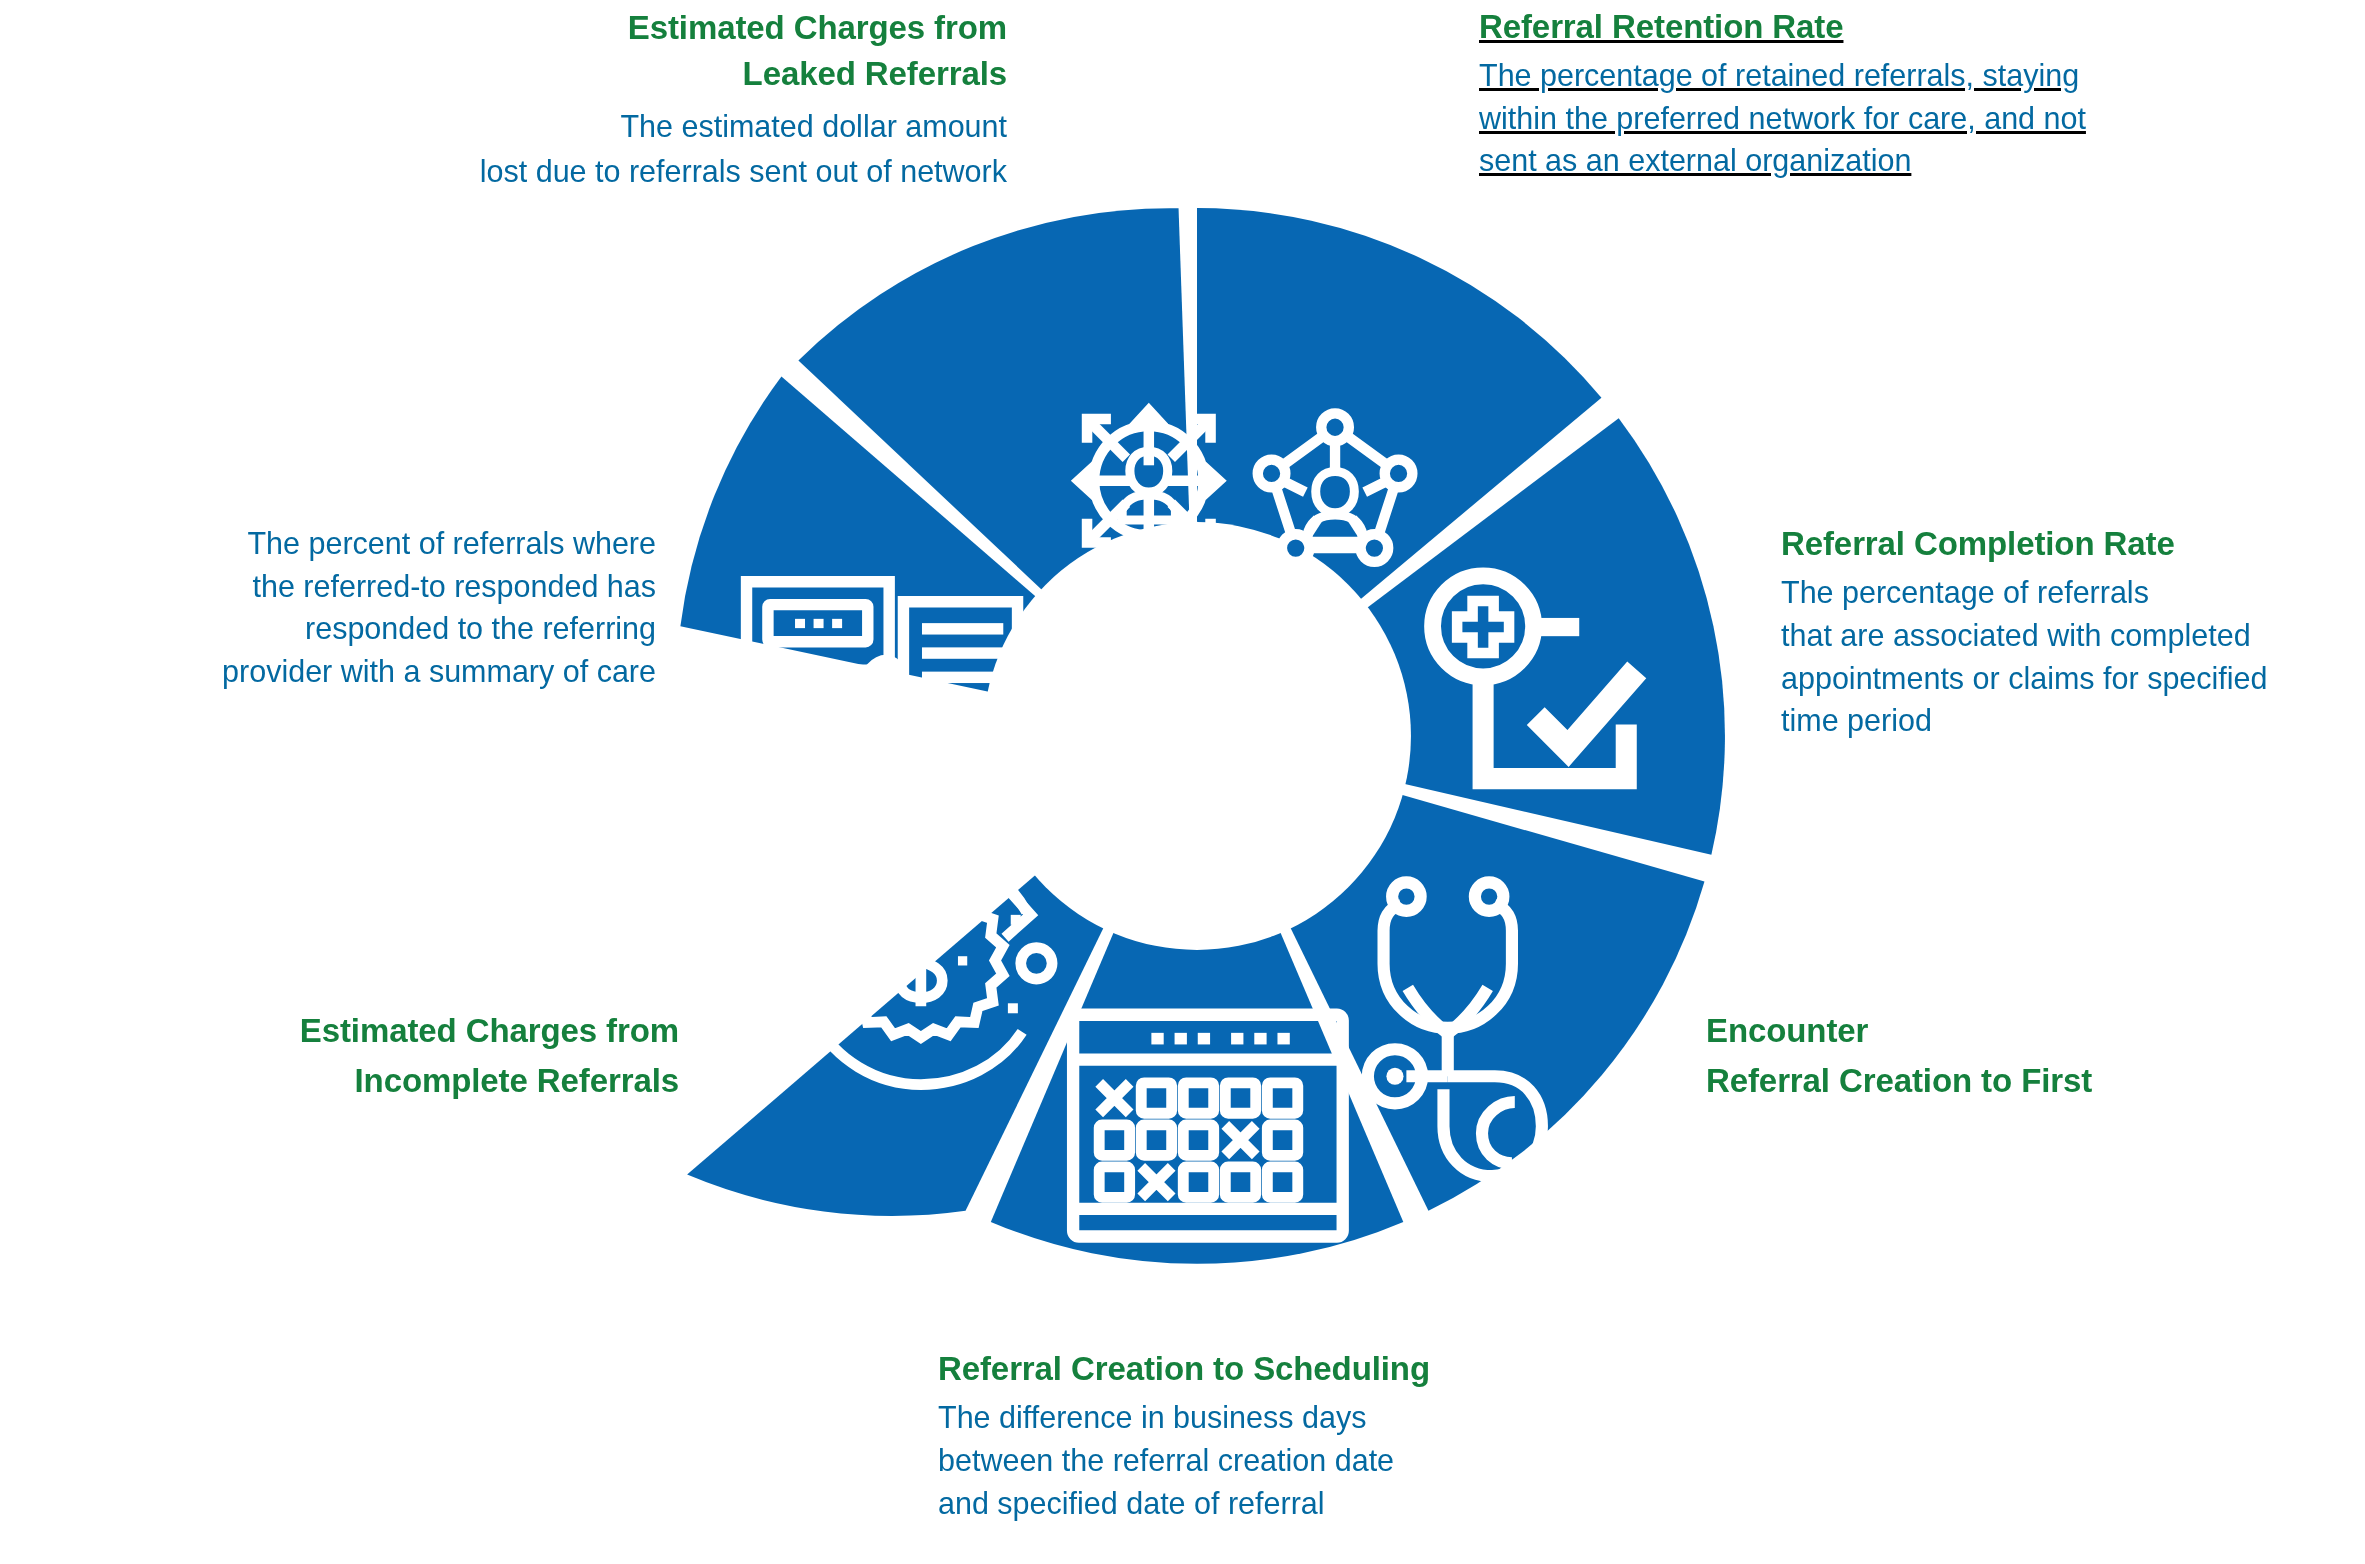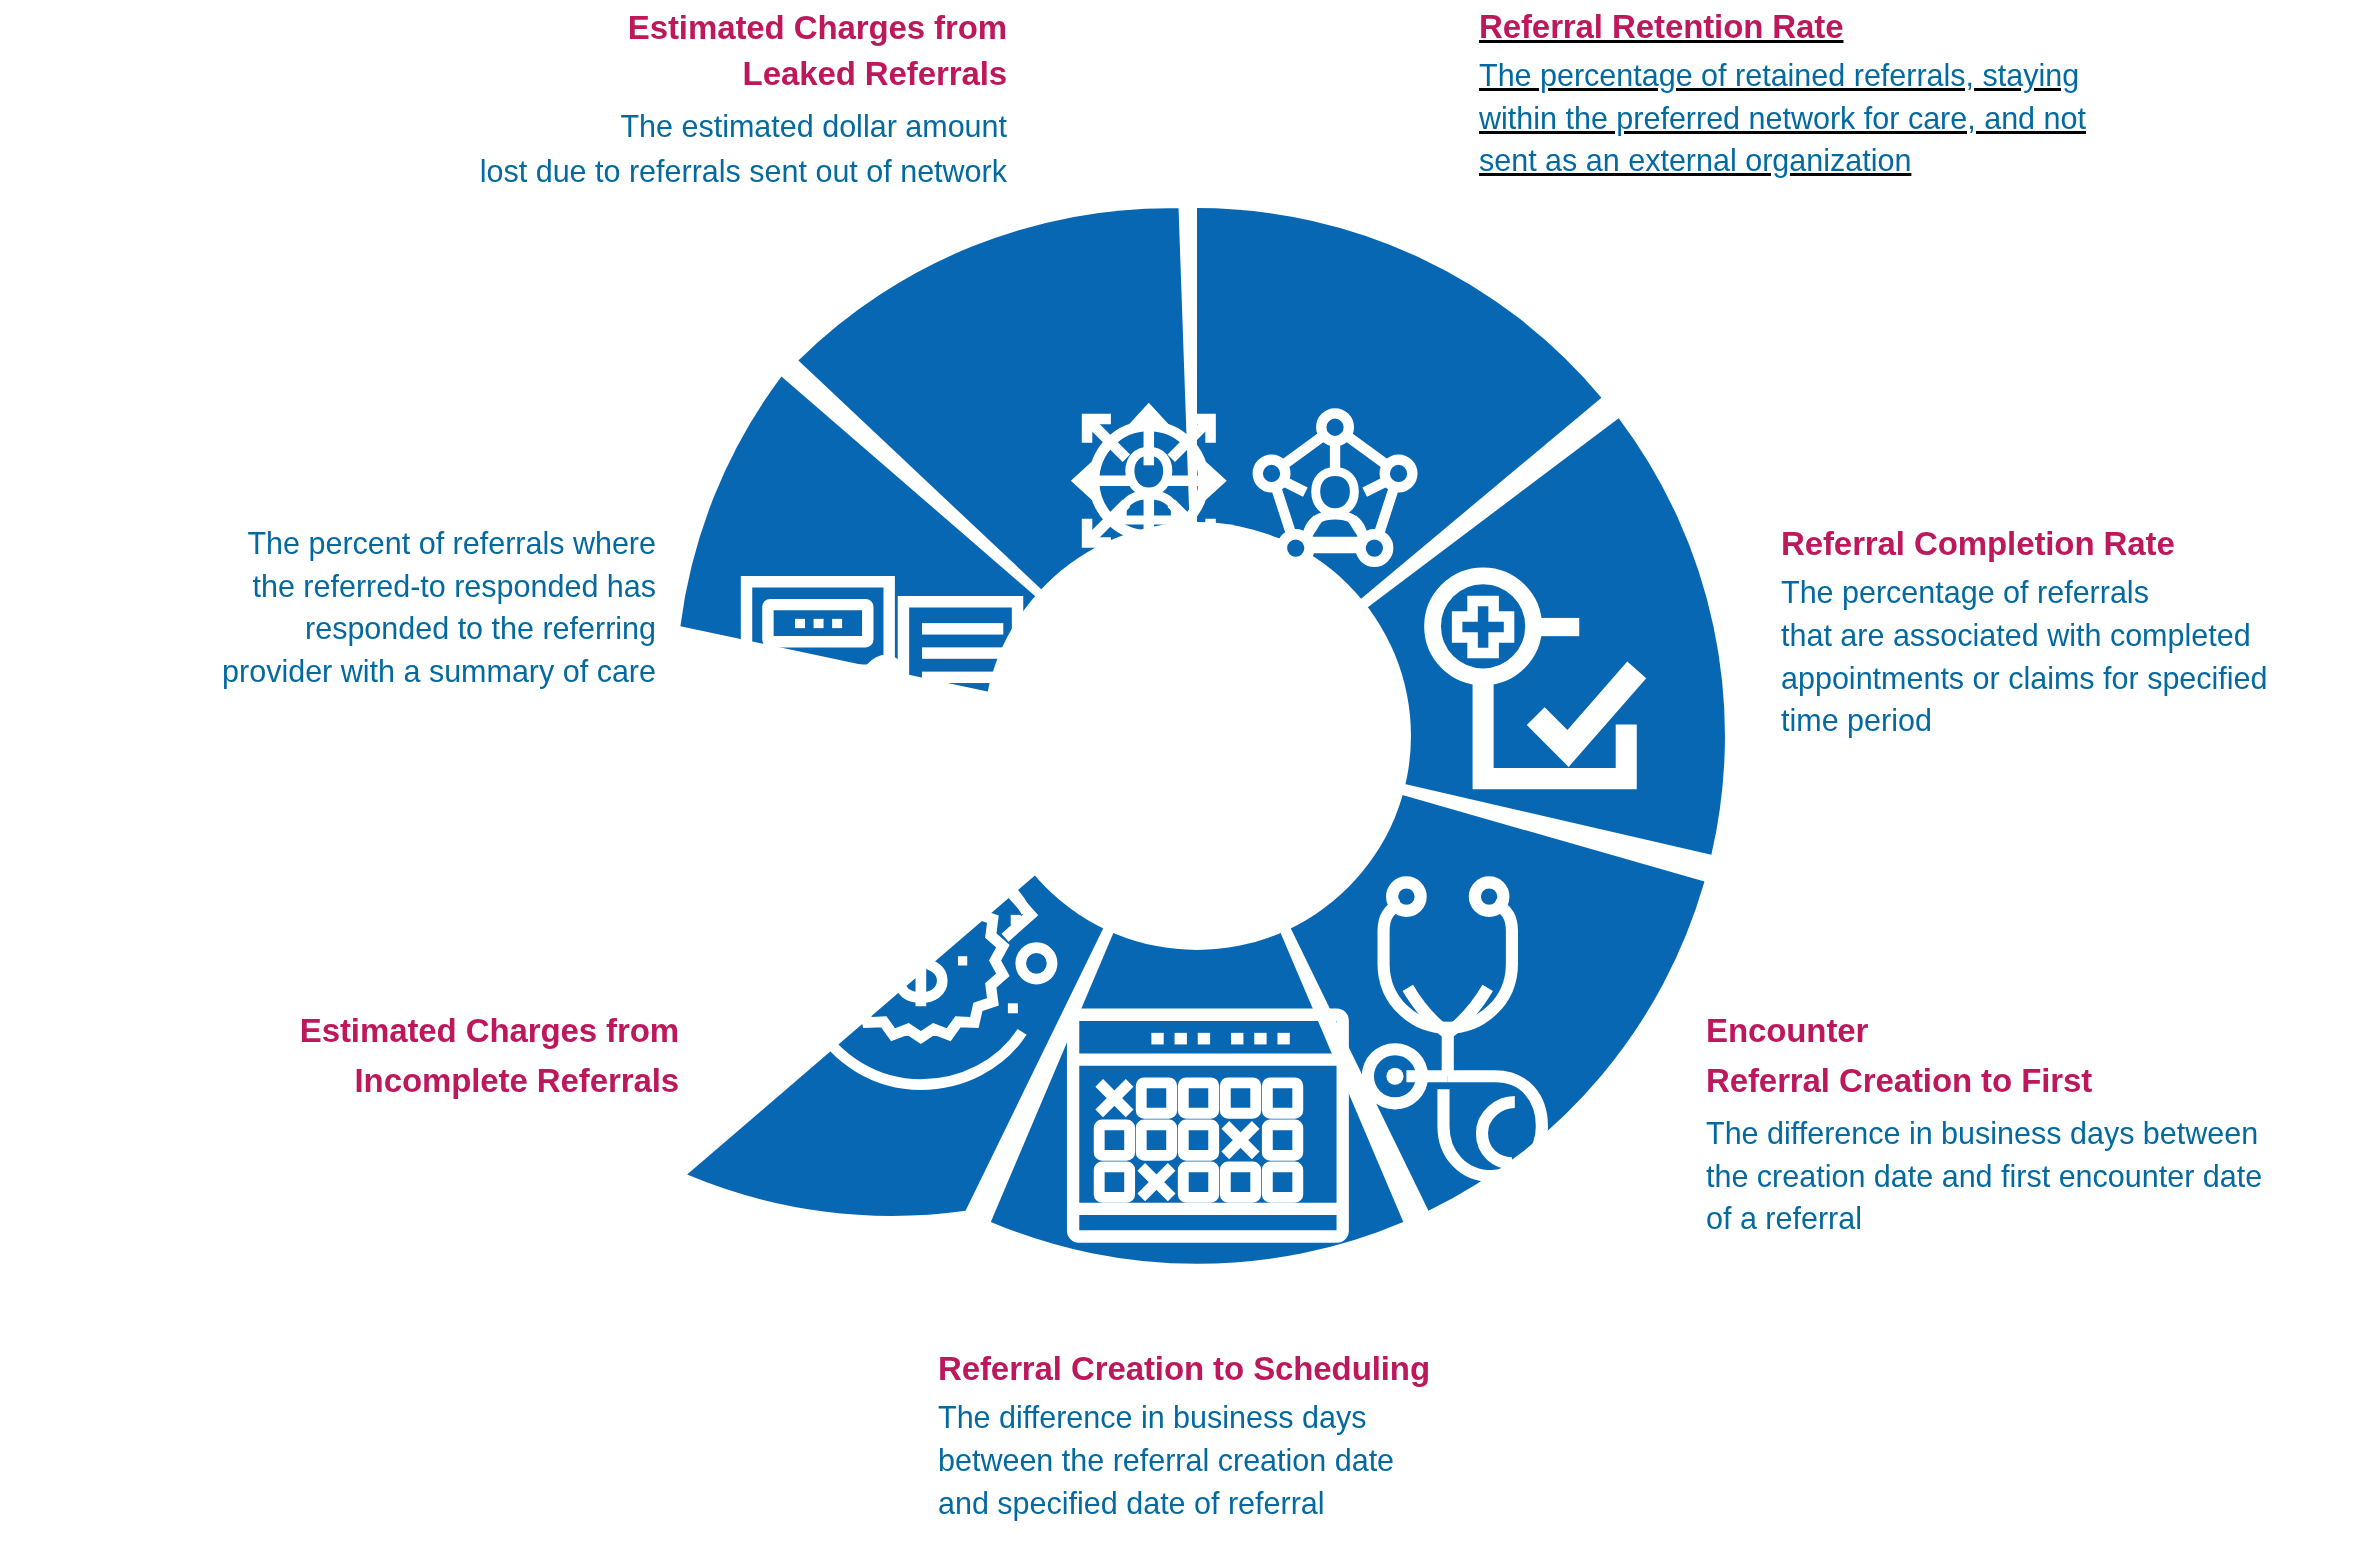--- a/index.html
+++ b/index.html
@@ -24,21 +24,21 @@
     left: 669px;
     top: 208px;
     width: 1056px;
     height: 1056px;
   }
   #donut-svg { display: block; width: 100%; height: 100%; }
 
   
   .callout { position: absolute; }
   .callout .title {
-    color: #be185d;
+    color: #15803d;
     font-weight: bold;
     font-size: 33px;
     line-height: 1.32;
     margin: 0 0 5.8px 0;
     letter-spacing: -0.1px;
   }
   .callout .desc {
     color: #0369a1;
     font-size: 30.5px;
     line-height: 1.40;
@@ -335,25 +335,20 @@
       <div>Estimated Charges from</div>
       <div>Incomplete Referrals</div>
     </div>
   </div>
 
   <div class="callout align-left" id="cb-first-encounter">
     <div class="title">
       <div>Encounter</div>
       <div>Referral Creation to First</div>
     </div>
-    <div class="desc">
-      <div>The difference in business days between</div>
-      <div>the creation date and first encounter date</div>
-      <div>of a referral</div>
-    </div>
   </div>
 
   <div class="callout align-left" id="cb-scheduling">
     <div class="title">Referral Creation to Scheduling</div>
     <div class="desc">
       <div>The difference in business days</div>
       <div>between the referral creation date</div>
       <div>and specified date of referral</div>
     </div>
   </div>

